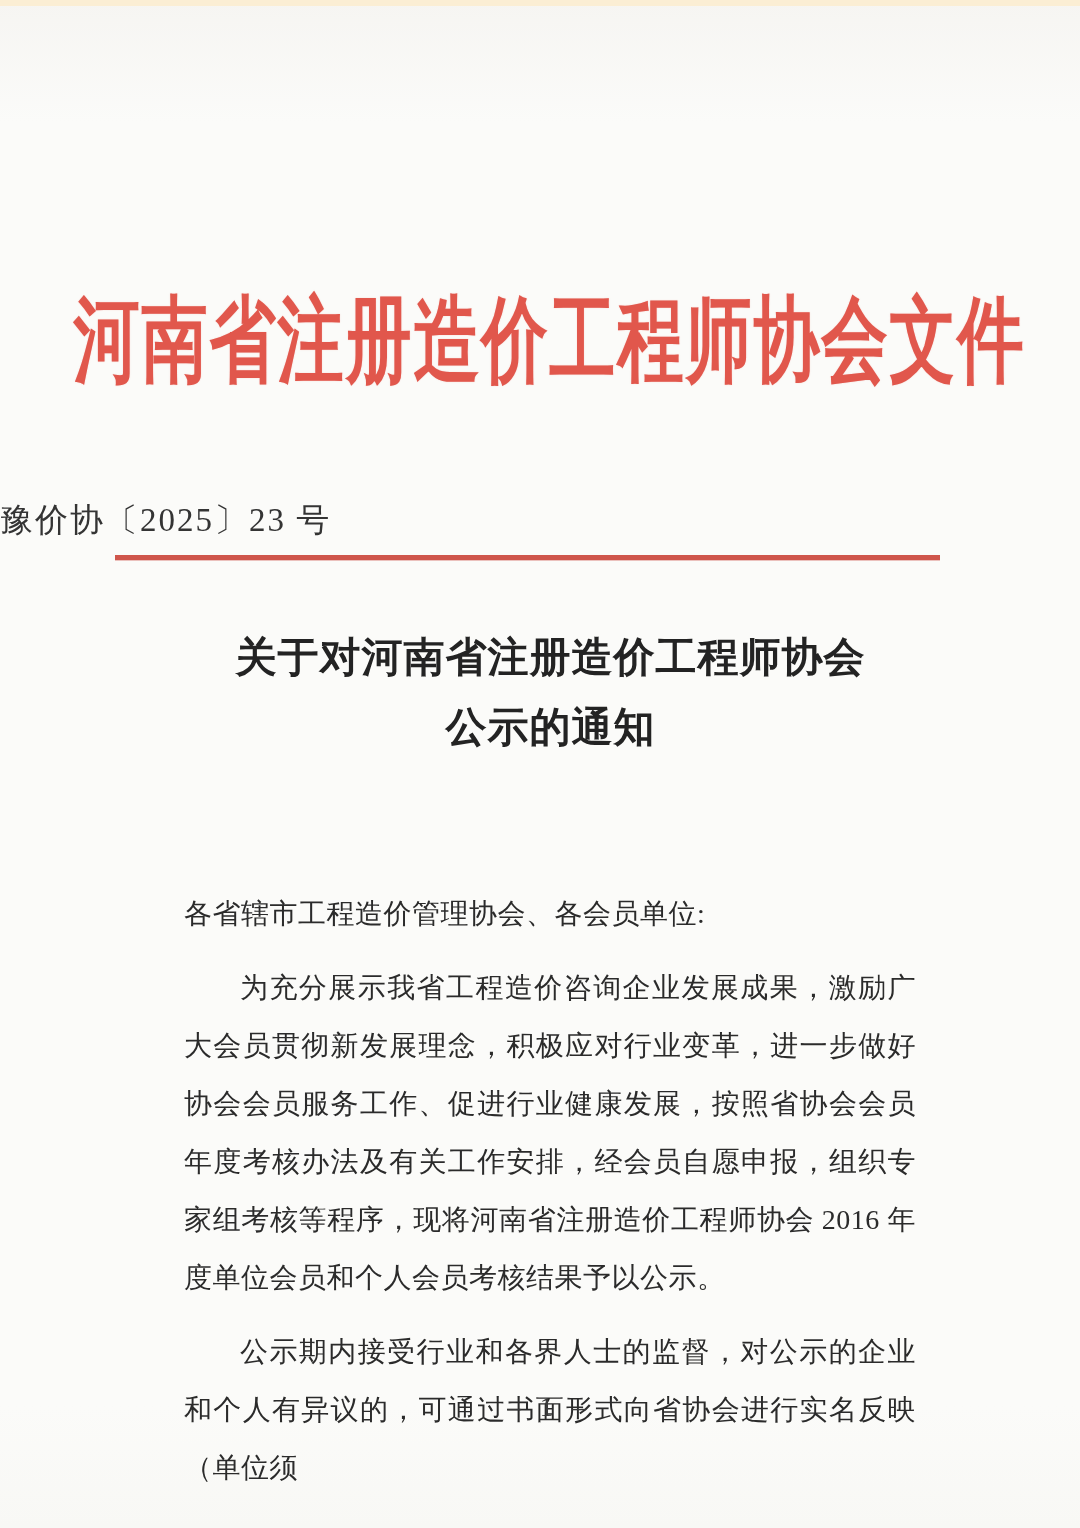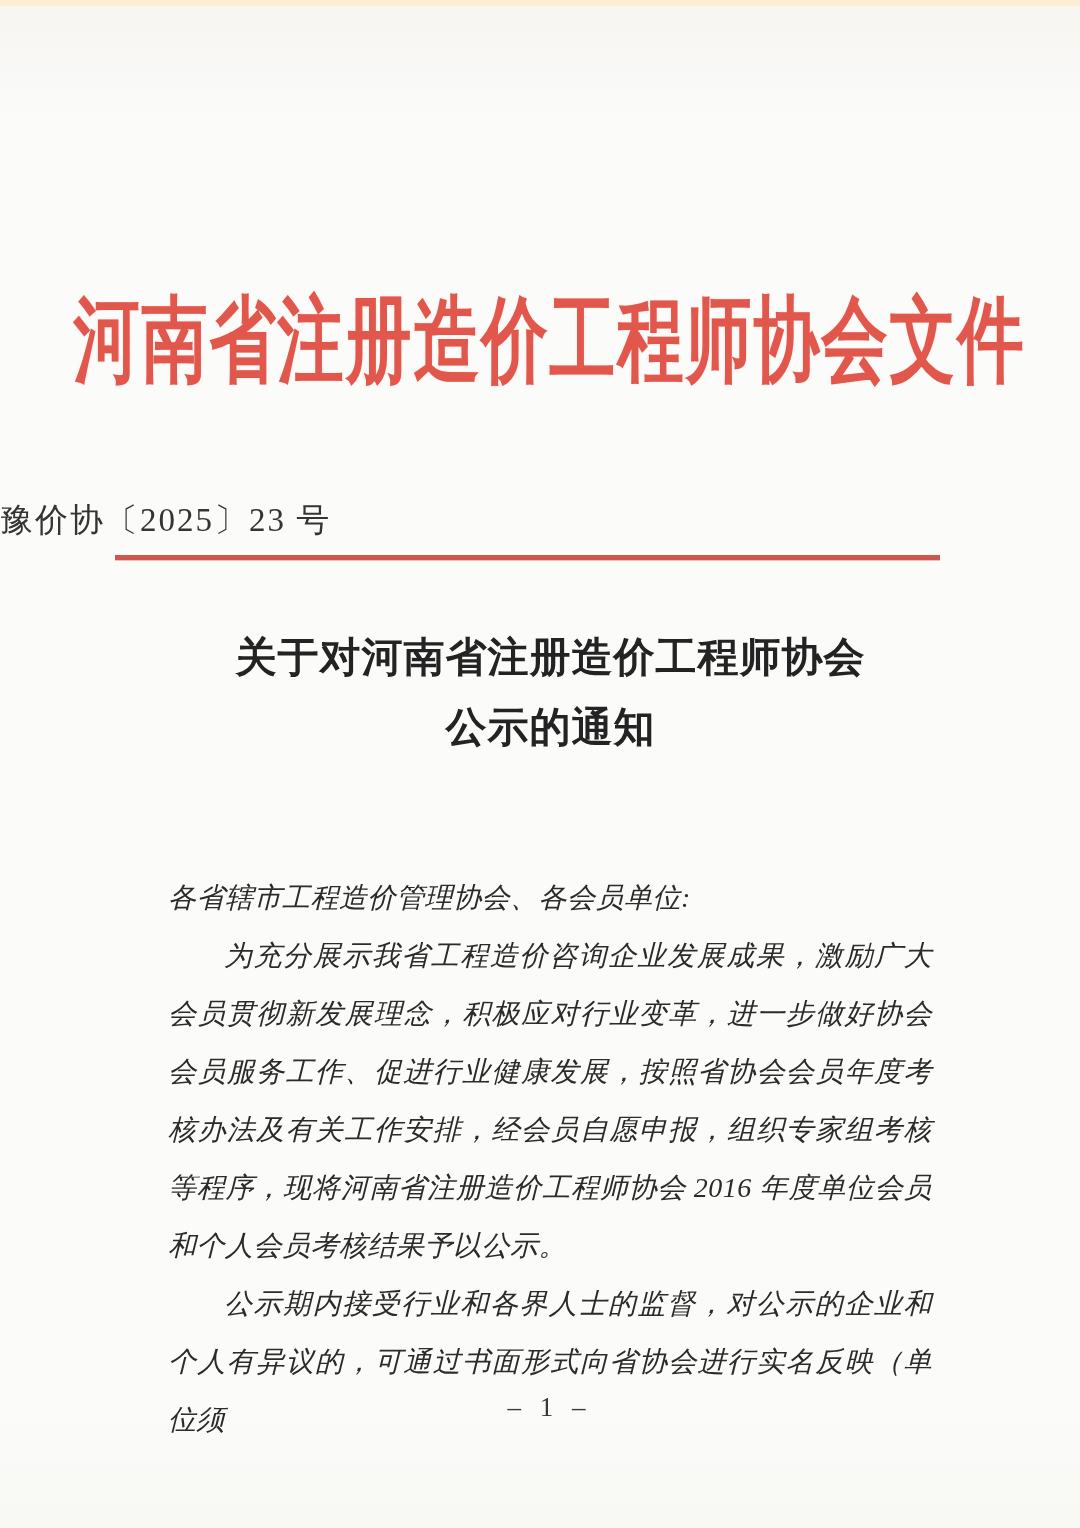--- a/index.html
+++ b/index.html
@@ -81,22 +81,21 @@
     top: 869px;
     left: 168px;
     width: 764px;
     font-size: 28px;
     line-height: 58px;
     letter-spacing: 0.5px;
     text-align: justify;
     color: #2b2b2b;
   }
   .body-block p {
-    margin: 0;
-    font-style: italic;
+    margin: 16px;
   }
   .para {
     text-indent: 2em;
   }
   .page-number {
     position: absolute;
     top: 1392px;
     left: 0;
     width: 100%;
     text-align: center;

